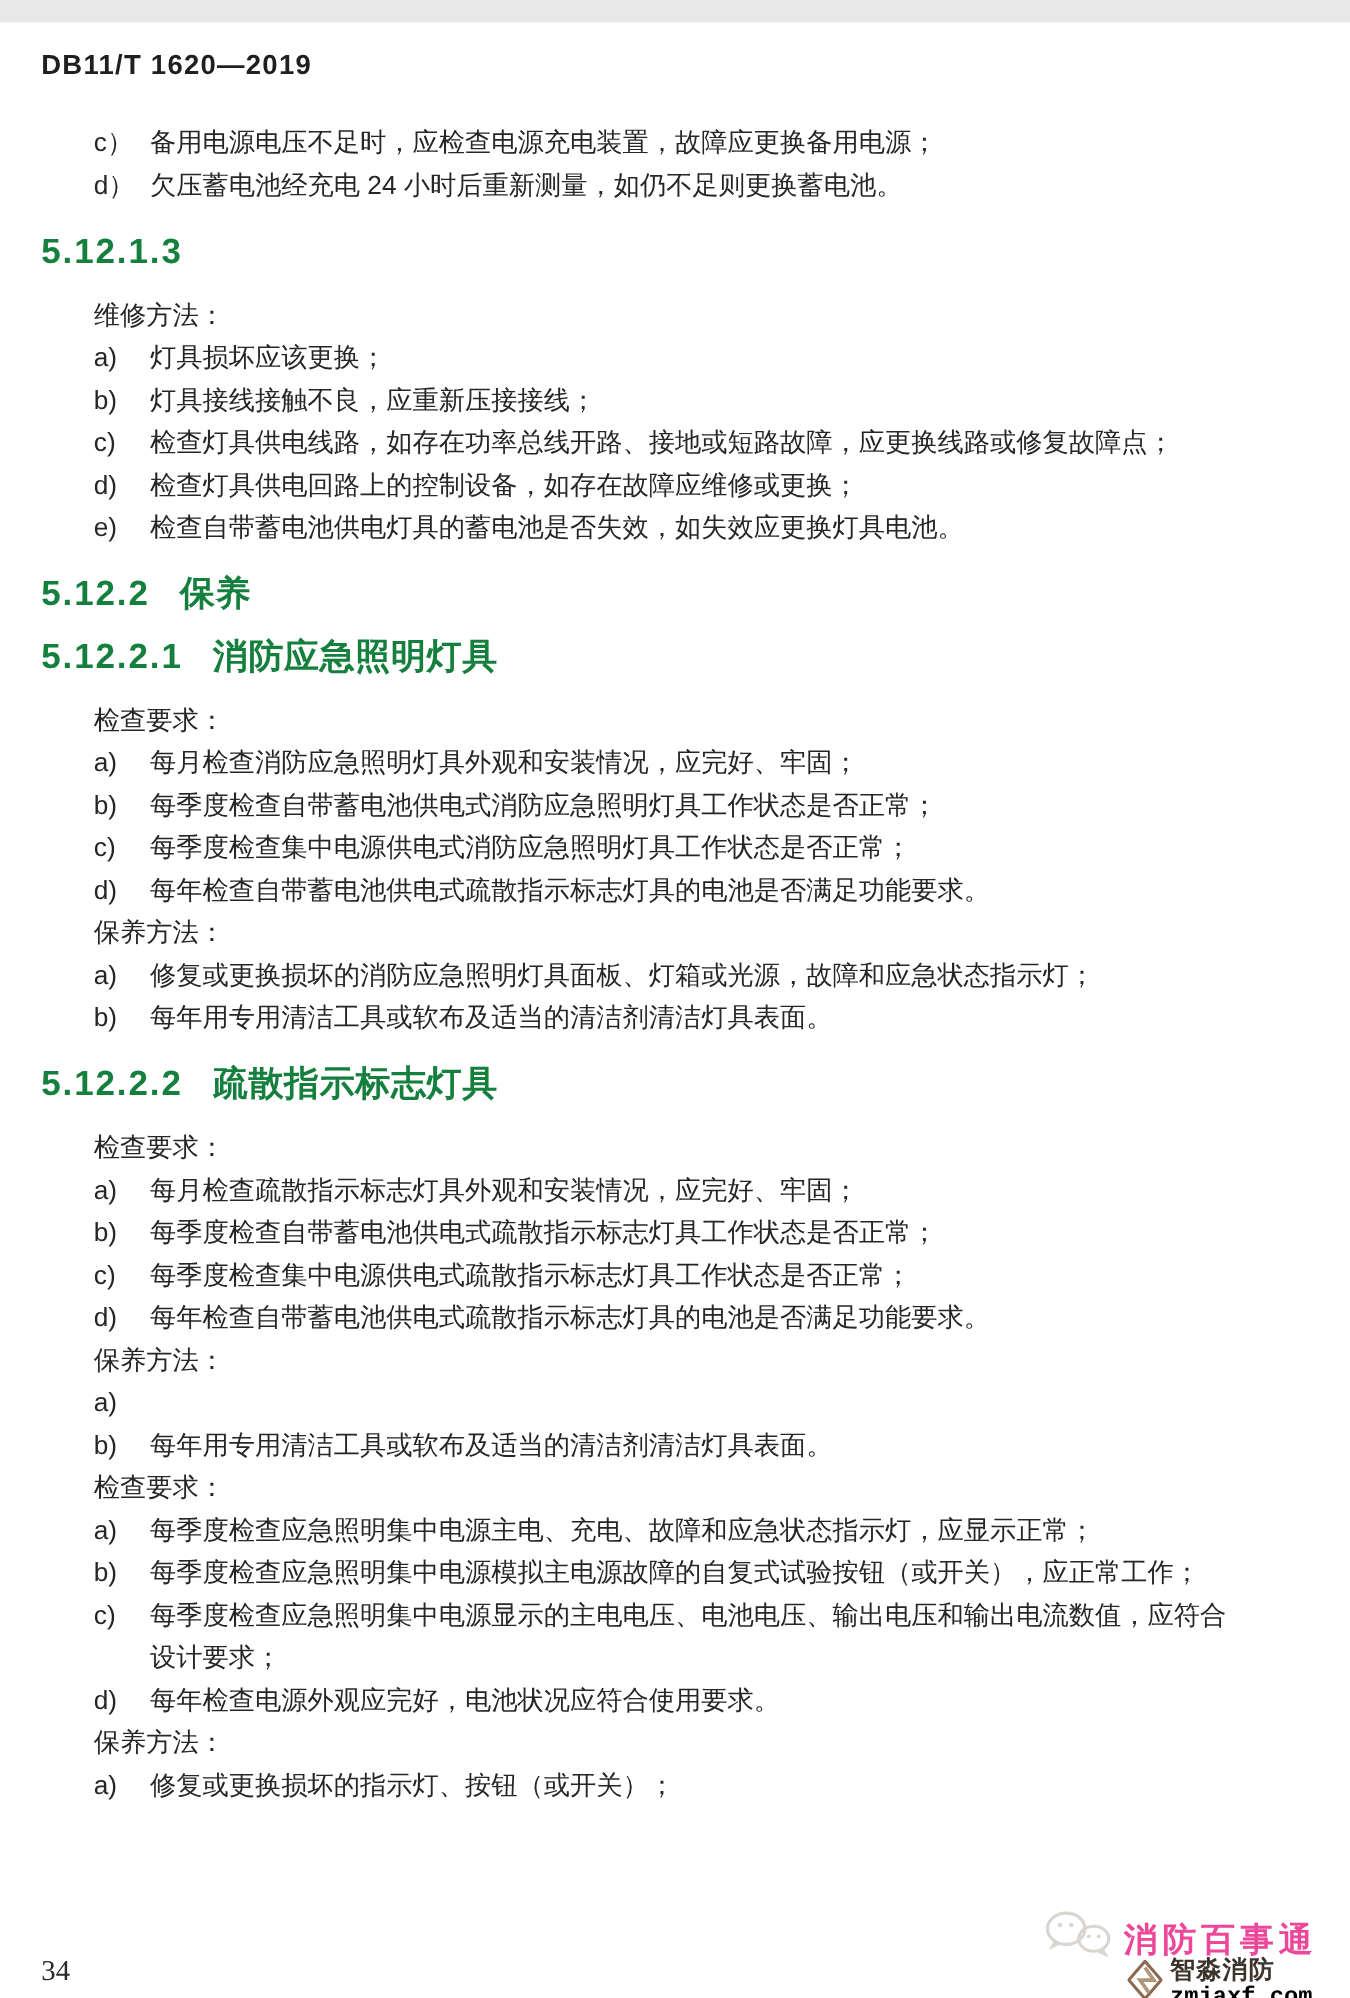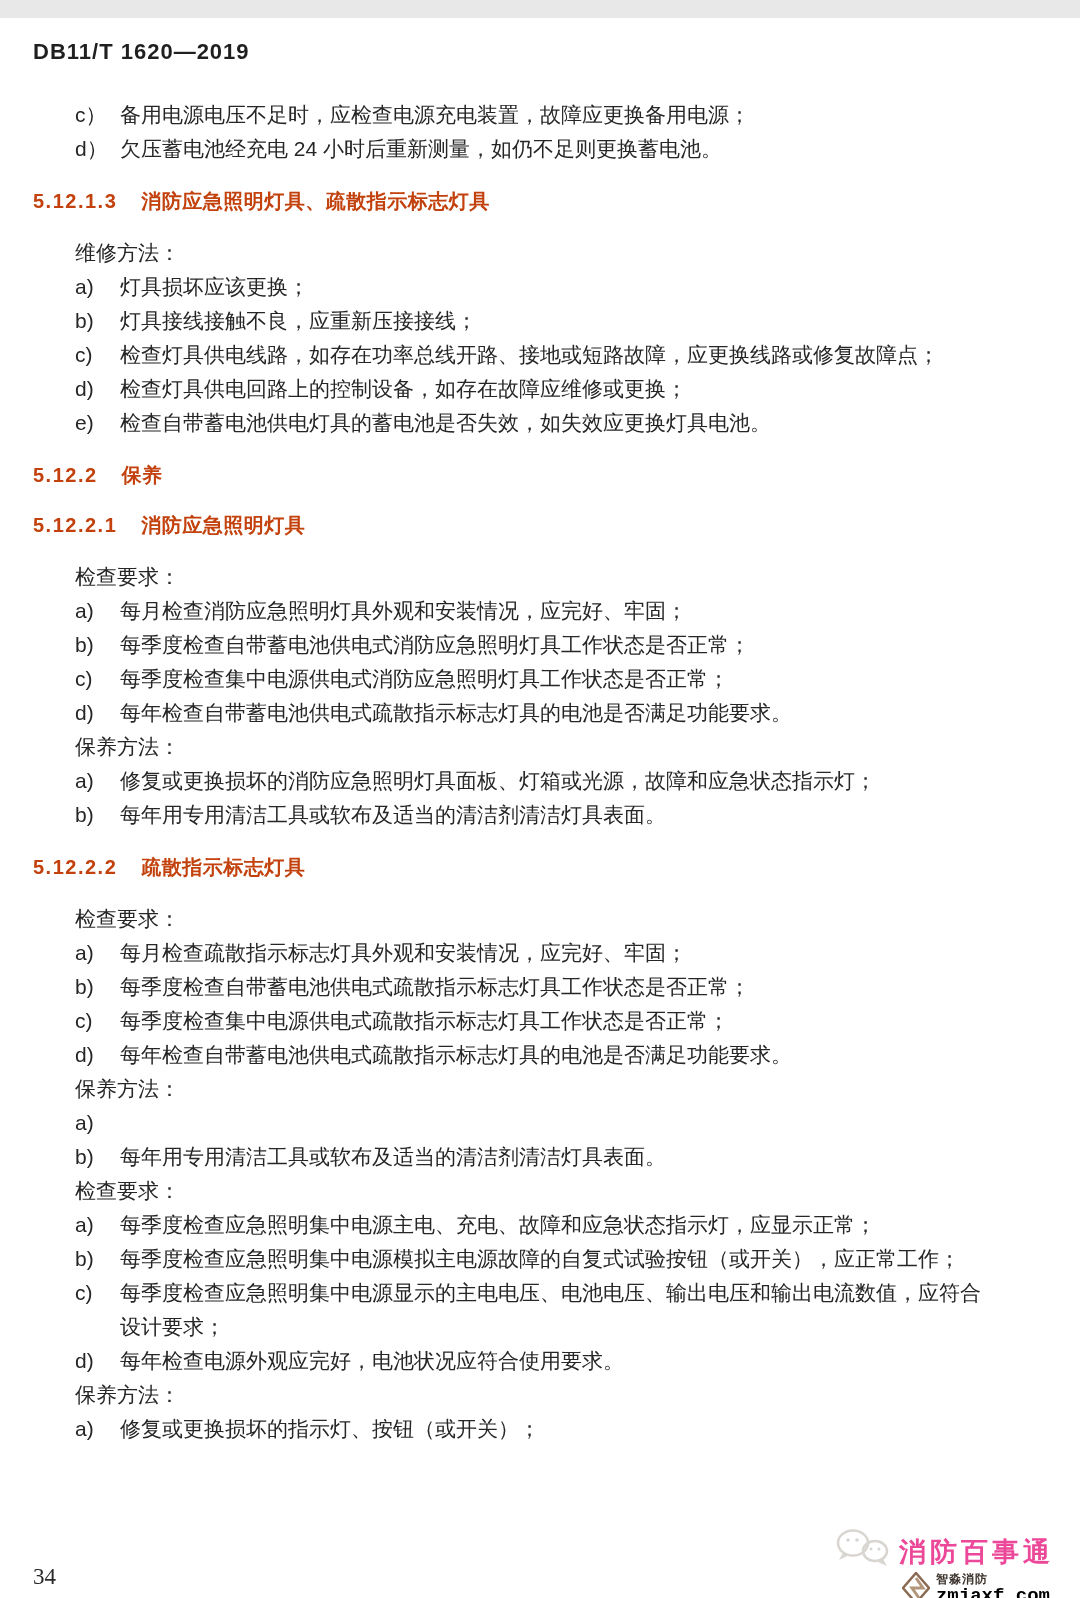--- a/index.html
+++ b/index.html
@@ -25,23 +25,23 @@
   .intro { margin-top:32px; }
 
   .item { display:flex; }
   .item-label { flex:0 0 45px; margin-left:42px; }
   .item-text  { flex:0 1 auto; max-width:870px; }
 
   .sec-label { margin-left:42px; }
 
   .heading {
     display:flex; align-items:center;
-    font-size:20px; line-height:30px;
+    font-size:28px; line-height:30px;
     margin:20px 0 20px 0;
-    color:#c2410c;
+    color:#15803d;
   }
   .heading-num { font-weight:600; letter-spacing:1.5px; }
   .heading-title { font-weight:700; margin-left:24px; letter-spacing:0.5px; }
 
   .page-number {
     position:absolute; left:33px; bottom:26px;
     font-family:"Liberation Serif", serif;
     font-size:23px; color:#2a2a2a;
   }
 
@@ -50,21 +50,21 @@
     position:absolute; right:26px; bottom:38px;
     display:flex; align-items:center; gap:8px;
     color:#ec4899; font-size:27px; font-weight:700; letter-spacing:4px;
     white-space:nowrap;
   }
   .wm-brand {
     position:absolute; right:30px; bottom:8px;
     display:flex; align-items:center; gap:6px;
   }
   .wm-brand-texts { display:flex; flex-direction:column; line-height:1.1; }
-  .wm-brand-name { font-size:12px; font-weight:700; color:#3b332c; letter-spacing:1px; }
+  .wm-brand-name { font-size:20px; font-weight:700; color:#3b332c; letter-spacing:1px; }
   .wm-brand-domain { font-size:19px; font-weight:700; color:#000000; font-family:"Liberation Mono", monospace; }
 </style>
 </head>
 <body>
 
 <div class="page">
   <div class="content">
 
     <div class="doc-header">DB11/T 1620—2019</div>
 
@@ -74,21 +74,20 @@
         <span class="item-text">备用电源电压不足时，应检查电源充电装置，故障应更换备用电源；</span>
       </div>
       <div class="item body-line">
         <span class="item-label">d）</span>
         <span class="item-text">欠压蓄电池经充电 24 小时后重新测量，如仍不足则更换蓄电池。</span>
       </div>
     </div>
 
     <div class="heading">
       <span class="heading-num">5.12.1.3</span>
-      <span class="heading-title">消防应急照明灯具、疏散指示标志灯具</span>
     </div>
     <div class="sec-label body-line">维修方法：</div>
     <div class="item body-line">
       <span class="item-label">a)</span>
       <span class="item-text">灯具损坏应该更换；</span>
     </div>
     <div class="item body-line">
       <span class="item-label">b)</span>
       <span class="item-text">灯具接线接触不良，应重新压接接线；</span>
     </div>

